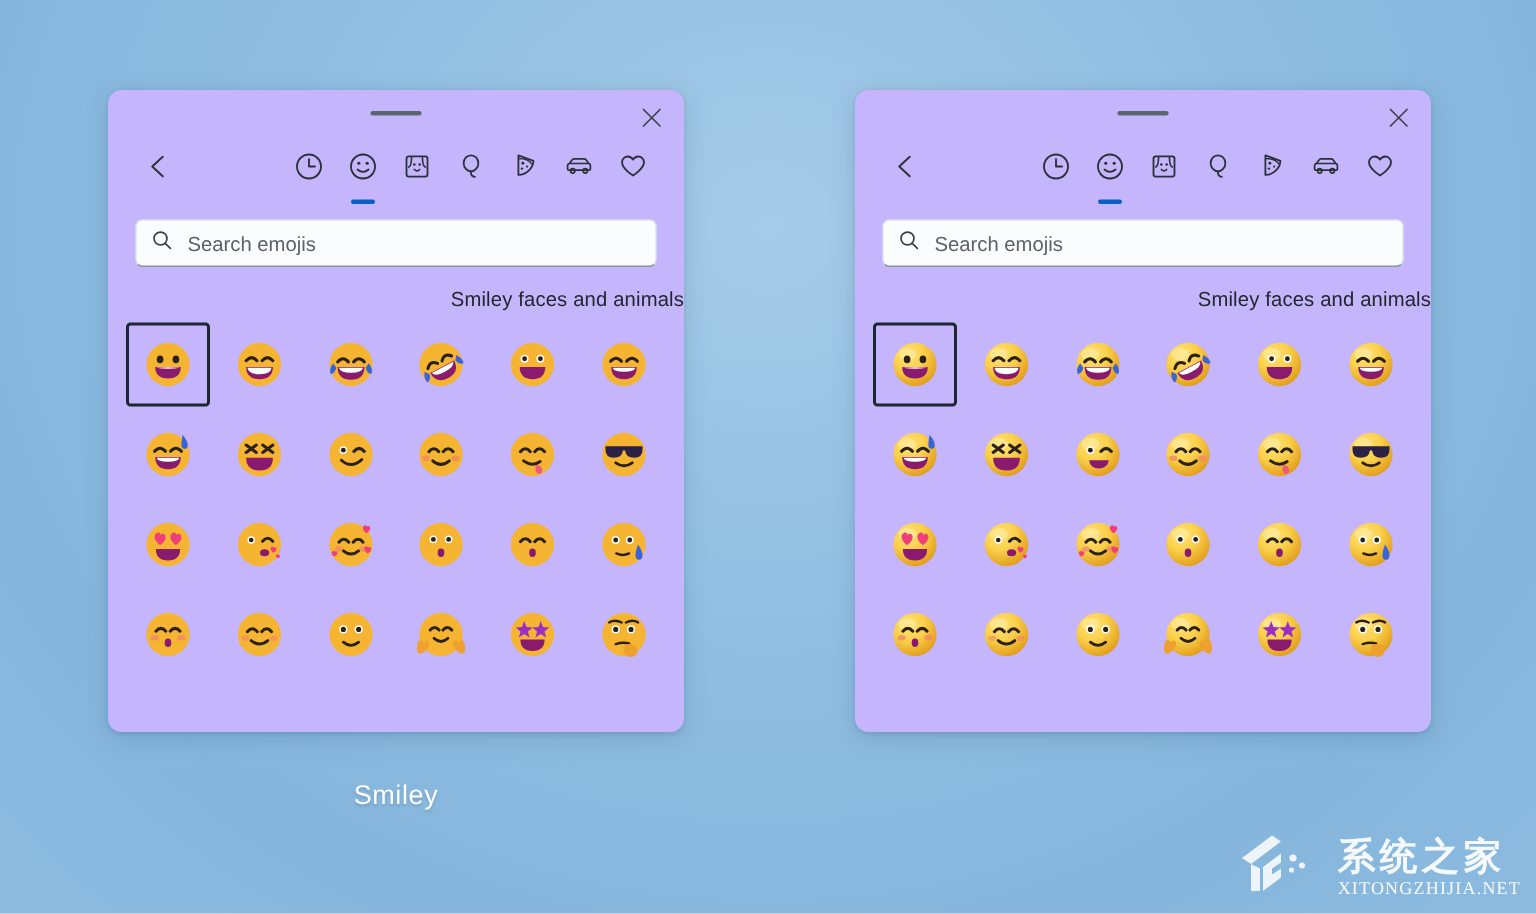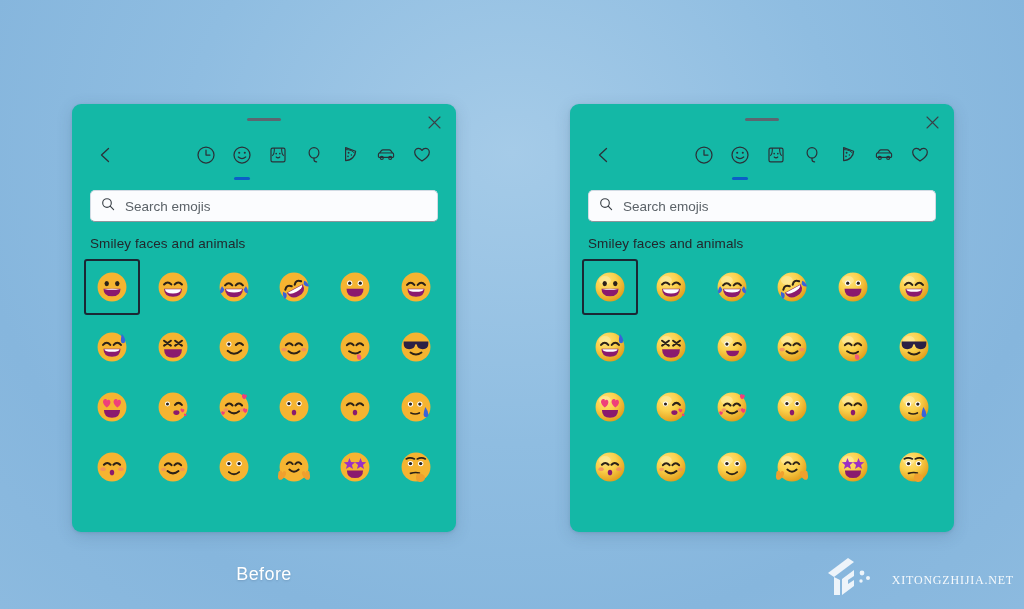--- a/index.html
+++ b/index.html
@@ -26,28 +26,27 @@
     top: 60px;
     width: 384px;
   }
   .compare-col.left  { left: 72px; }
   .compare-col.right { left: 570px; }
 
   
   .emoji-panel {
     width: 384px;
     height: 428px;
-    background: #14b8a6;
+    background: #c4b5fd;
     border-radius: 9px;
     box-shadow: 0 4px 16px rgba(40,70,100,.18),
                 0 1px 3px rgba(40,70,100,.14);
     position: relative;
     overflow: hidden;
     box-sizing: border-box;
-    margin-top: 44px;
   }
 
   .panel-titlebar {
     height: 30px;
     position: relative;
   }
   .drag-handle {
     position: absolute;
     left: 50%;
     transform: translateX(-50%);
@@ -127,20 +126,21 @@
     padding: 0;
   }
   .search-input::placeholder { color: #5b6268; opacity: 1; }
 
   
   .section-title {
     margin: 14px 0 0 18px;
     font-size: 13.5px;
     color: #22272c;
     letter-spacing: .1px;
+    text-align: right;
   }
 
   
   .emoji-grid {
     margin: 6px 10px 0 10px;
     display: grid;
     grid-template-columns: repeat(6, 1fr);
     grid-auto-rows: 60px;
     justify-items: center;
     align-items: center;
@@ -540,21 +540,21 @@
               <circle cx="25.5" cy="16" r="2" fill="#2b2118"></circle>
               <path d="M8.5 10.5 Q13 8 18.2 10.6" stroke="#2b2118" stroke-width="1.9" fill="none" stroke-linecap="round"></path>
               <path d="M21.5 10.6 Q26.5 8 31 10.5" stroke="#2b2118" stroke-width="1.9" fill="none" stroke-linecap="round"></path>
               <path d="M13.5 27.5 Q19 25.8 24 27" stroke="#2b2118" stroke-width="1.9" fill="none" stroke-linecap="round"></path>
               <path d="M20 31 Q20 27.5 24 27.5 Q27.5 27.5 29.5 30 Q31.5 32.5 30 35 Q28 38 24 37.5 Q20.5 37 20 34 Z" fill="#f0a02e"></path>
     </svg>
           </div>
         </div>
     </div>
 
-    <div class="caption">Before</div>
+    <div class="caption">Smiley</div>
   </div>
 
   <div class="compare-col right">
     <div class="emoji-panel">
 
       <div class="panel-titlebar">
         <div class="drag-handle"></div>
         <div class="close-btn">
           <span>
             <svg width="13" height="13" viewBox="0 0 13 13">
@@ -1095,15 +1095,16 @@
     <svg width="62" height="46" viewBox="0 0 62 46">
       <path d="M4 20 L24 5 L30 9 L10 24 Z" fill="#ffffff" opacity=".92"></path>
       <path d="M10 24 L10 42 L16 42 L16 27 Z" fill="#ffffff" opacity=".92"></path>
       <path d="M18 26 L30 17 L30 23 L24 27 L24 31 L30 27 L30 33 L18 42 Z" fill="#ffffff" opacity=".92"></path>
       <circle cx="38" cy="20" r="2.4" fill="#ffffff" opacity=".92"></circle>
       <circle cx="44" cy="25" r="2" fill="#ffffff" opacity=".92"></circle>
       <circle cx="37" cy="28" r="1.7" fill="#ffffff" opacity=".92"></circle>
     </svg>
   </span>
   <span class="wm-text">
+    <span class="wm-cn">系统之家</span>
     <span class="wm-en">XITONGZHIJIA.NET</span>
   </span>
 </div>
 
 </body></html>

